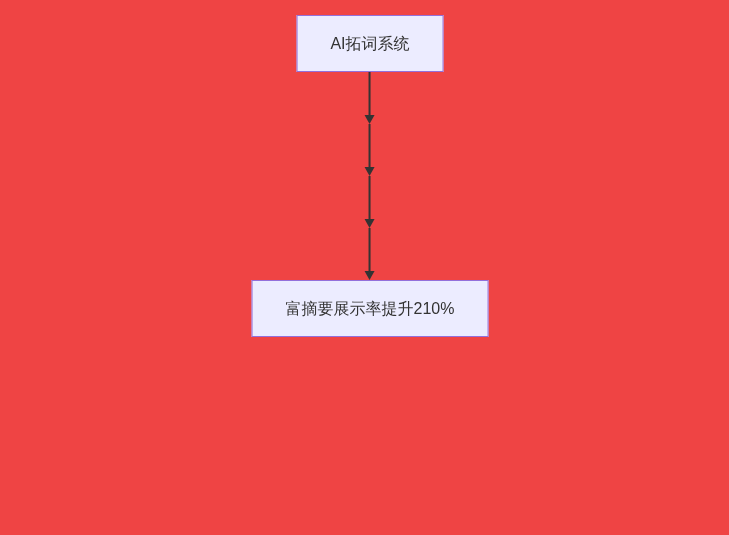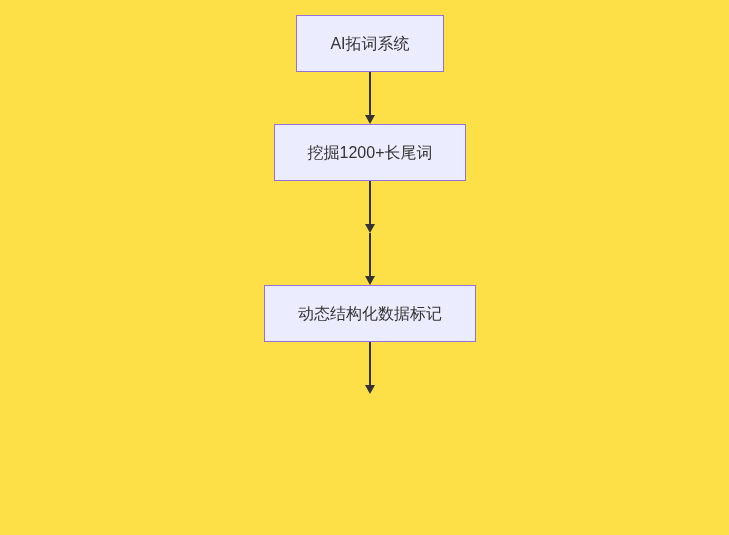--- a/index.html
+++ b/index.html
@@ -9,21 +9,21 @@
   body {
     width: 729px;
     height: 535px;
     overflow: hidden;
     font-family: "Liberation Sans", "DejaVu Sans", sans-serif;
   }
   .canvas {
     position: relative;
     width: 729px;
     height: 535px;
-    background: #fde047;
+    background: #ef4444;
   }
   .flow {
     position: absolute;
     top: 15px;
     left: 370px;
     transform: translateX(-50%);
     display: flex;
     flex-direction: column;
     align-items: center;
   }
@@ -77,39 +77,36 @@
 
     <div class="node">
       <span>AI拓词系统</span>
     </div>
 
     <div class="edge">
       <div class="shaft"></div>
       <div class="head"></div>
     </div>
 
-    <div class="node">
-      <span>挖掘1200+长尾词</span>
+
+    <div class="edge">
+      <div class="shaft"></div>
+      <div class="head"></div>
     </div>
+
 
     <div class="edge">
       <div class="shaft"></div>
       <div class="head"></div>
     </div>
 
 
     <div class="edge">
       <div class="shaft"></div>
       <div class="head"></div>
     </div>
 
     <div class="node">
-      <span>动态结构化数据标记</span>
+      <span>富摘要展示率提升210%</span>
     </div>
-
-    <div class="edge">
-      <div class="shaft"></div>
-      <div class="head"></div>
-    </div>
-
 
   </div>
 </div>
 
 </body></html>

